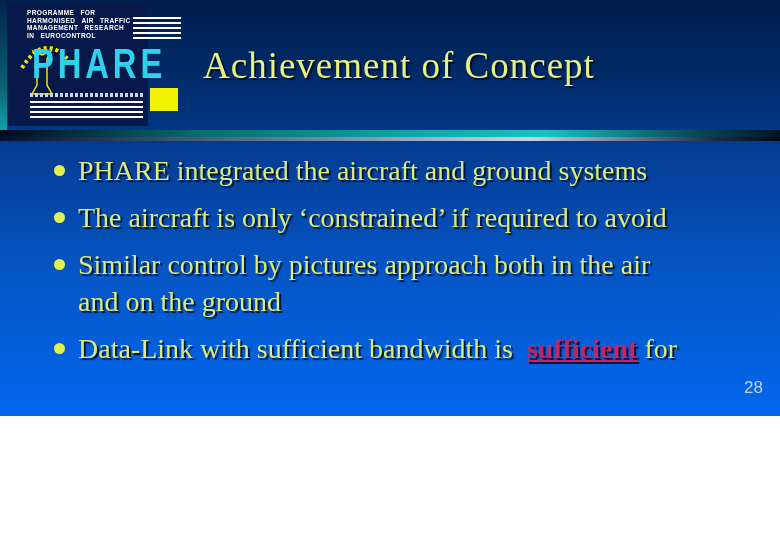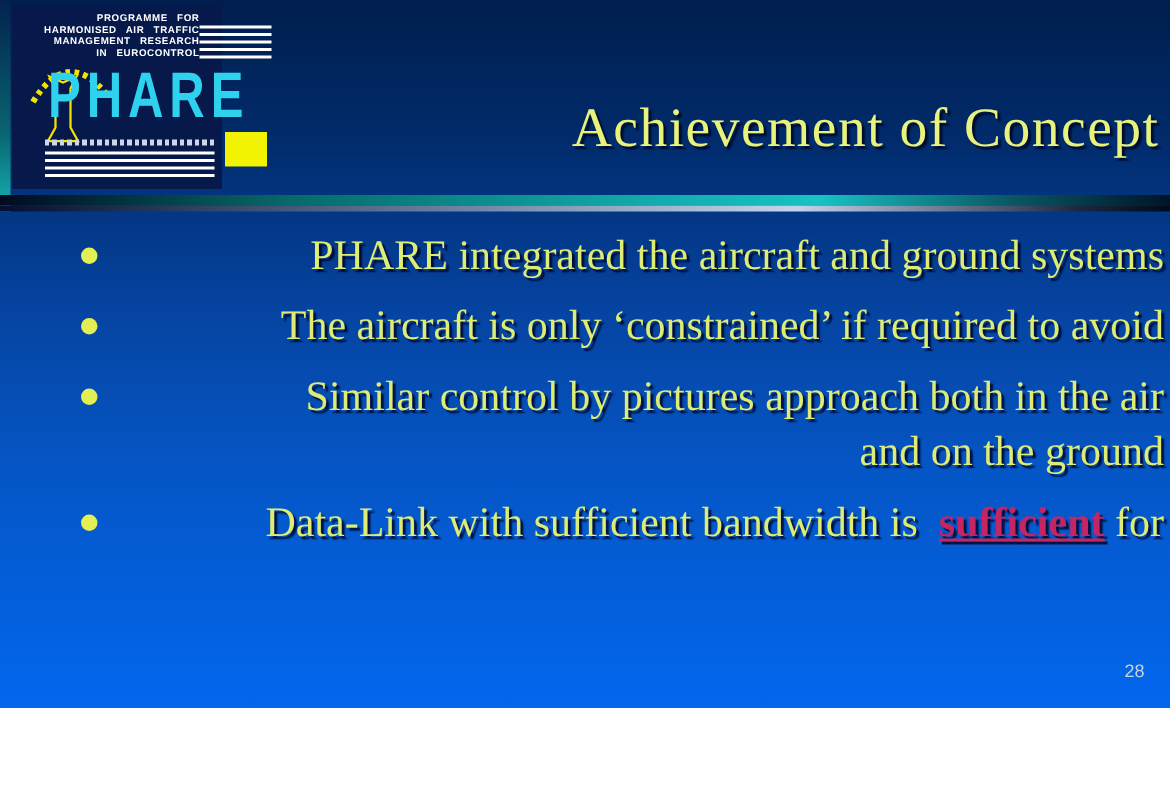--- a/index.html
+++ b/index.html
@@ -1,22 +1,21 @@
 <!DOCTYPE html>
 <html><head>
 <meta charset="utf-8">
 <style>
   html,body{margin:0;padding:0;}
   .slide{
     position:relative;
-    width:780px;height:472px;
+    width:780px;height:416px;
     overflow:hidden;
     background:linear-gradient(180deg,#001e4e 0%,#012a68 18%,#05429e 42%,#0555c4 65%,#0267ee 100%);
     font-family:"Liberation Serif", serif;
-    text-align:right;
   }
   
   .edge-accent{
     position:absolute;left:0;top:0;width:7px;height:141px;
     background:linear-gradient(180deg,#03224e 0%,#096370 62%,#14b2b2 100%);
   }
   
   .logo{
     position:absolute;left:8px;top:4px;width:140px;height:122px;
     background:#06194a;
@@ -44,21 +43,21 @@
     background:repeating-linear-gradient(90deg,#cdd6e6 0 3px,rgba(0,0,0,0) 3px 5px);
   }
   .hlines-bottom{position:absolute;left:22px;top:97px;width:113px;}
   .hlines-bottom .ln{height:2px;background:#ffffff;margin-bottom:3px;}
   .yellow-chip{
     position:absolute;left:150px;top:88px;width:28px;height:23px;
     background:#f2f203;
   }
   
   .title{
-    position:absolute;left:203px;top:64px;width:570px;
+    position:absolute;left:203px;top:44px;width:570px;
     font-size:37px;letter-spacing:1px;color:#e9f27b;
     text-shadow:2px 2px 1px rgba(0,8,40,.85);
     white-space:nowrap;
   }
   
   .divider{position:absolute;left:0;top:130px;width:780px;height:11px;}
   .divider .d-top{
     height:7px;
     background:linear-gradient(90deg,#000a20 0%,#076a6a 25%,#12aaaa 55%,#18c2c2 70%,#0a5a66 86%,#001426 100%);
   }
@@ -83,21 +82,21 @@
     position:absolute;left:38px;top:13px;width:11px;height:11px;
     border-radius:50%;background:#e4ef53;
     text-shadow:none;
   }
   .seg-hl{color:#c42563;}
   .seg-hl-em{color:#c42563;font-weight:bold;text-decoration:underline;}
   
   .page-num{
     position:absolute;right:17px;bottom:18px;
     font-family:"Liberation Sans", sans-serif;
-    font-size:12px;color:#c9d2da;margin-left:26px;
+    font-size:17px;color:#c9d2da;margin-left:26px;
   }
 </style>
 </head>
 <body>
 
 <div class="slide">
 
   <div class="edge-accent"></div>
 
   <div class="logo">

